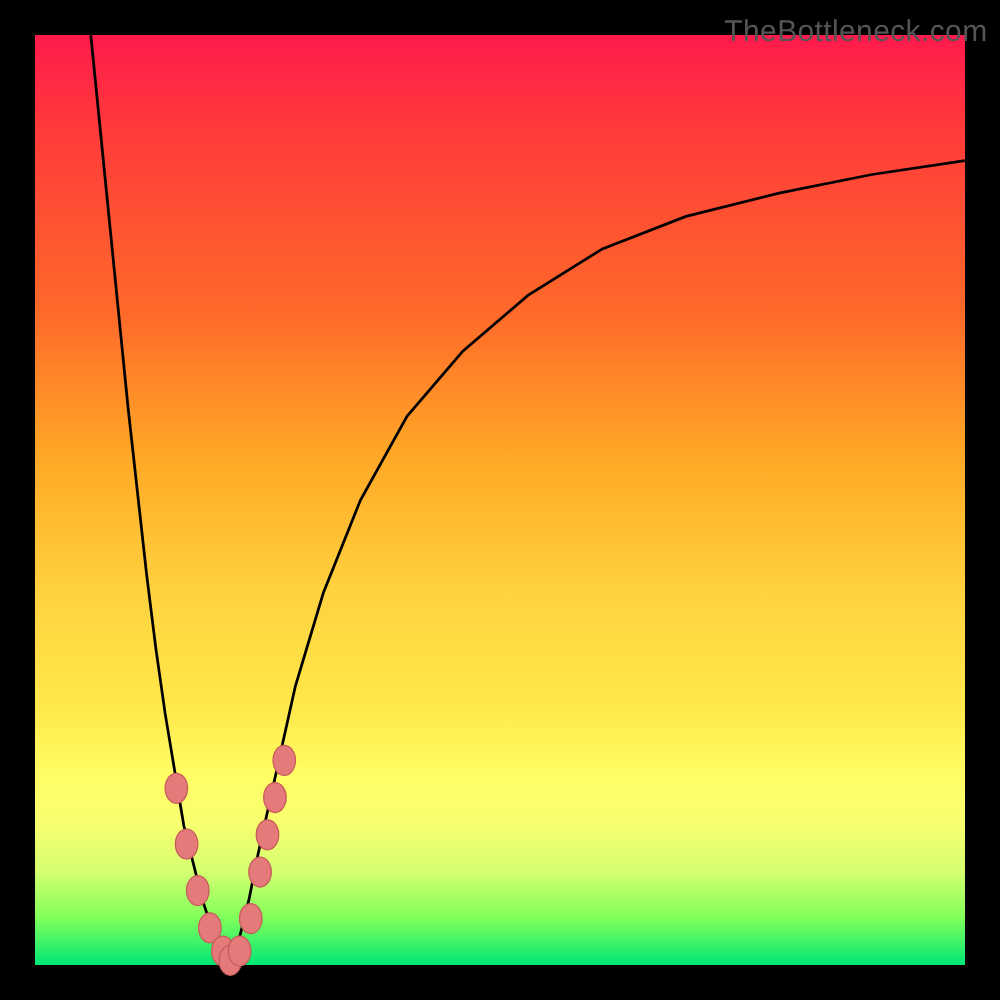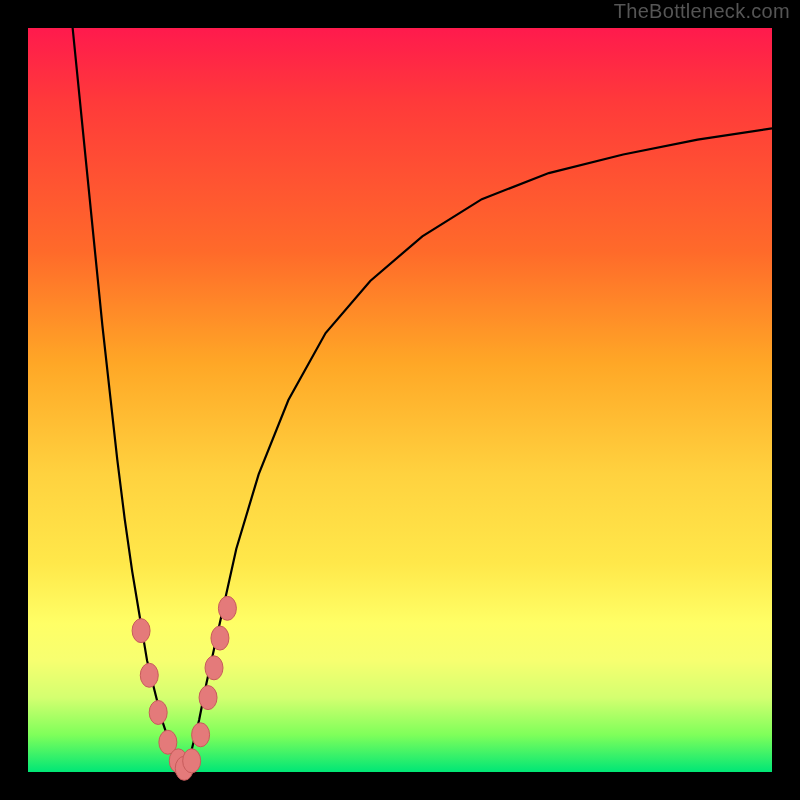--- a/index.html
+++ b/index.html
@@ -36,24 +36,24 @@
       #ffe84a 72%,
       #ffff66 80%,
       #f7ff70 85%,
       #d4ff70 90%,
       #7fff5a 95%,
       #00e676 100%
     );
   }
   .watermark {
     position: absolute;
-    top: 0;
+    top: 12px;
     right: 10px;
     color: #555;
-    font-size: 20px;
+    font-size: 24px;
     font-weight: 500;
     letter-spacing: 0.3px;
     user-select: none;
   }
   svg.curves {
     position: absolute;
     left: 0;
     top: 0;
     width: 744px;
     height: 744px;

